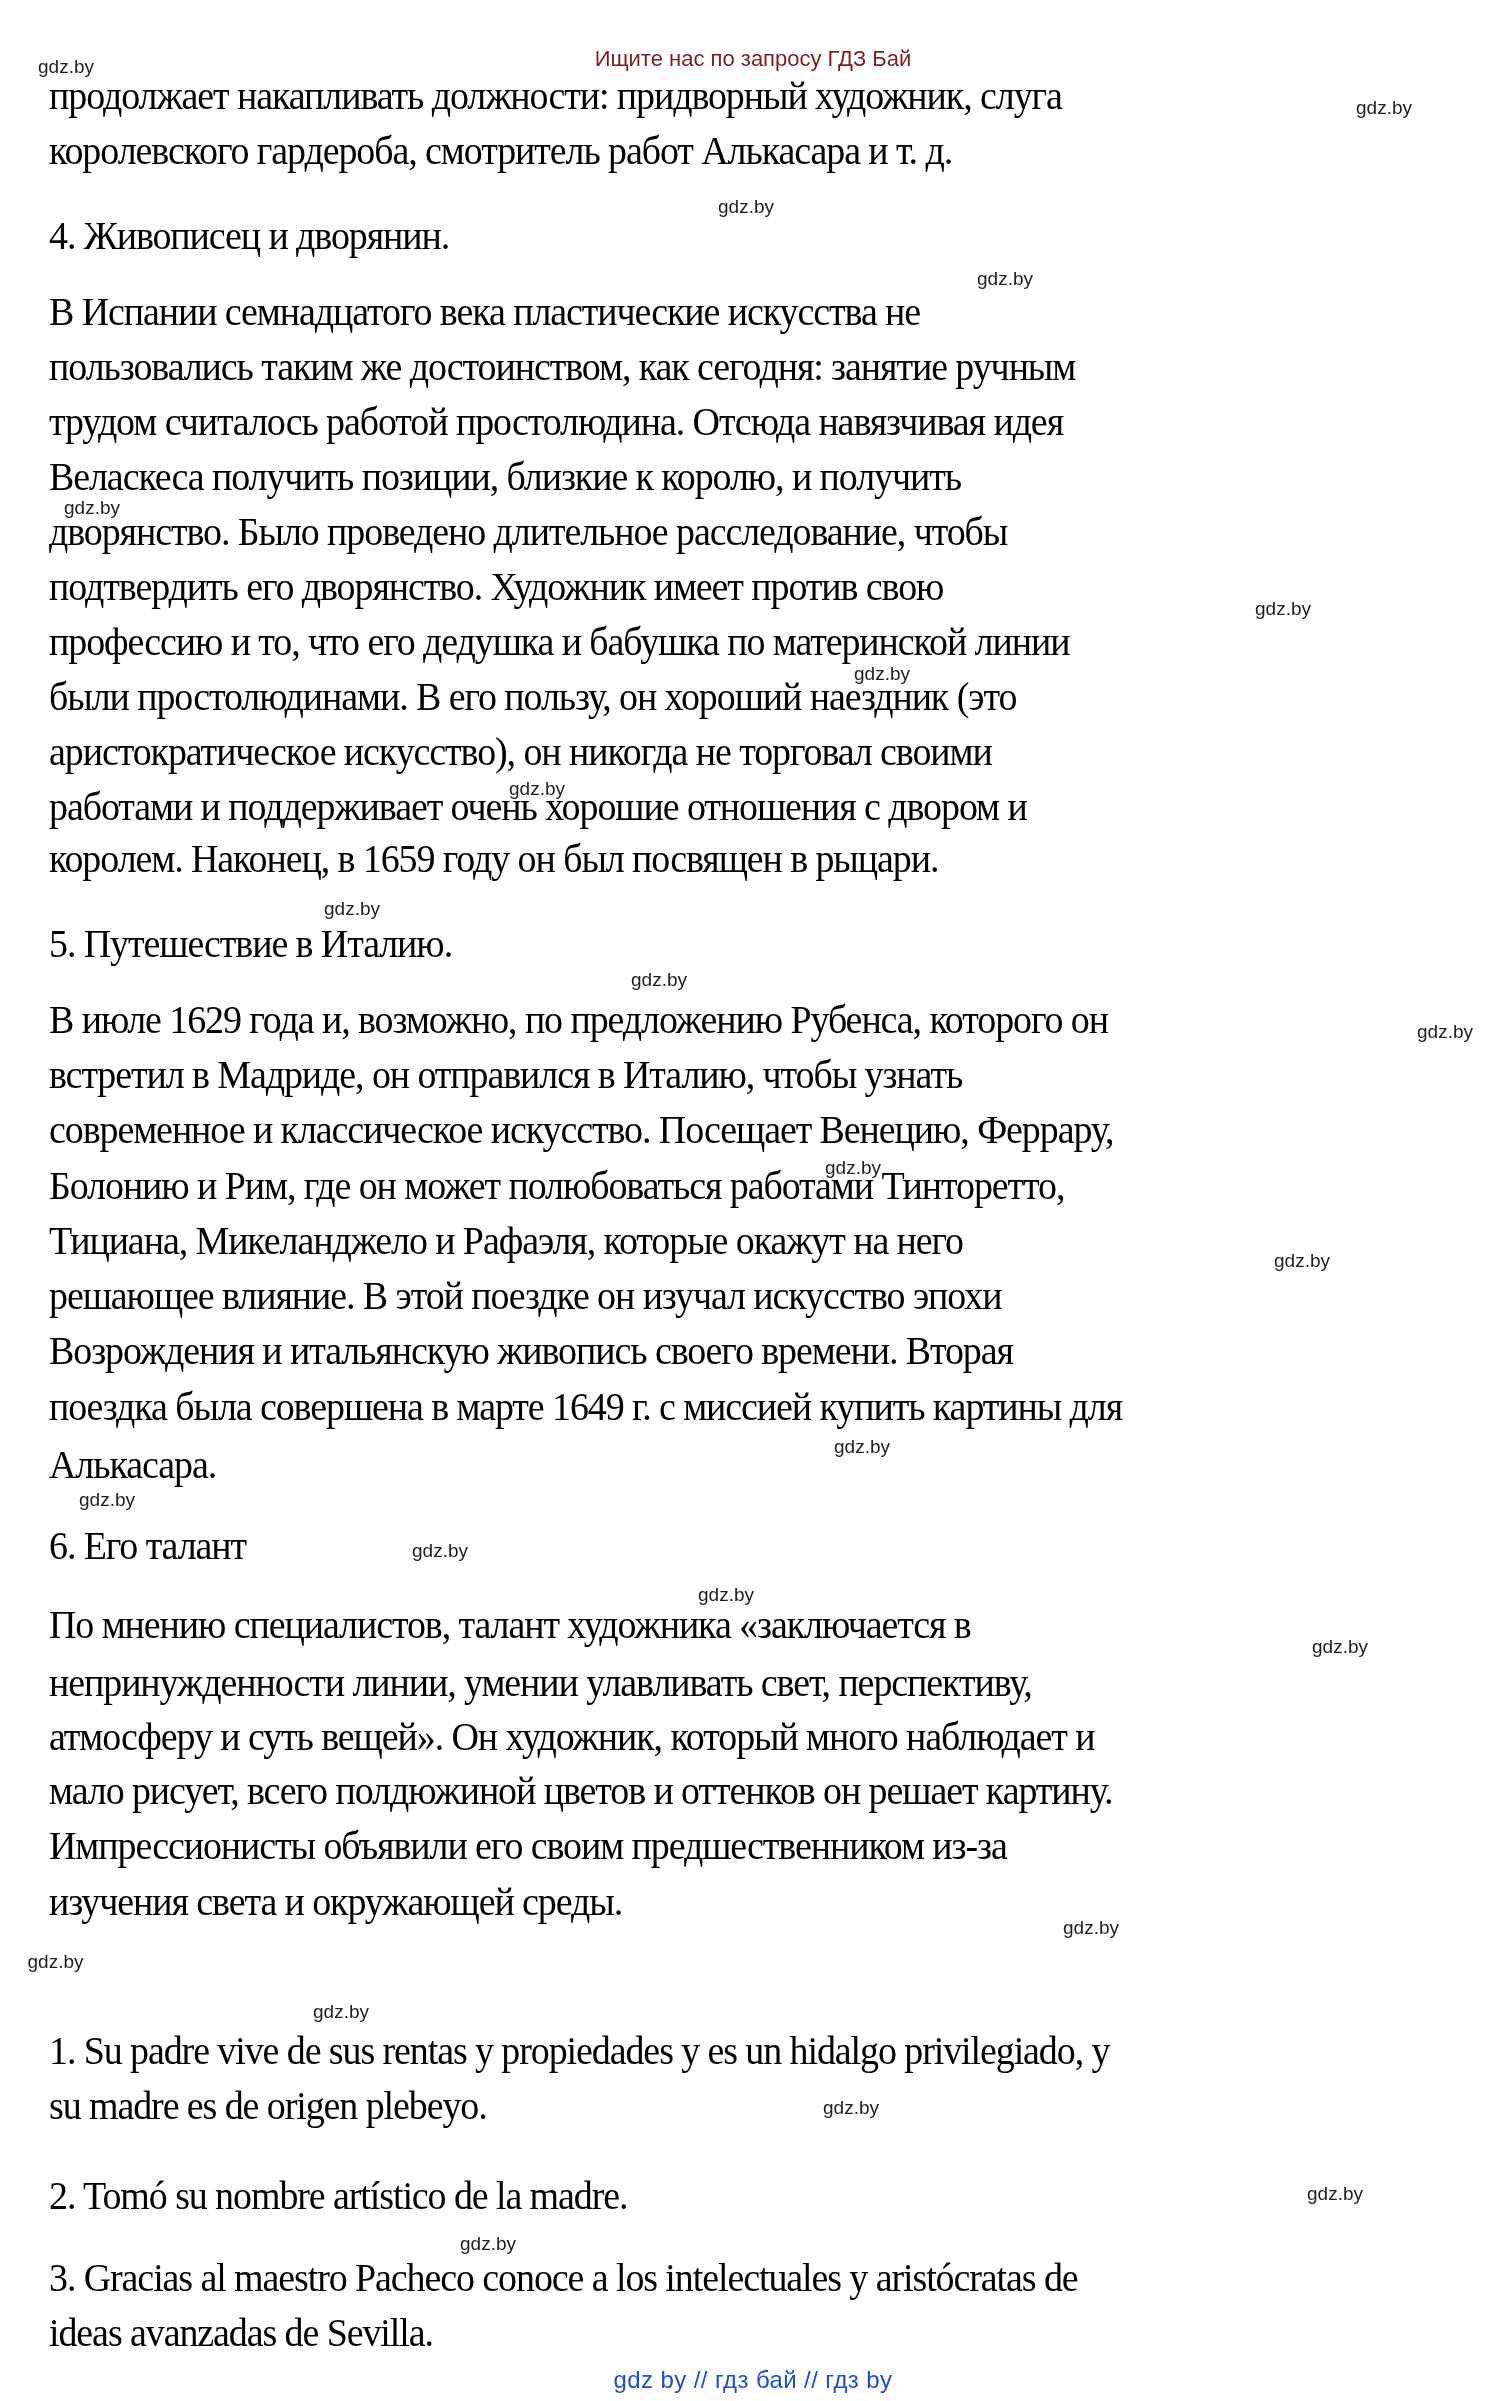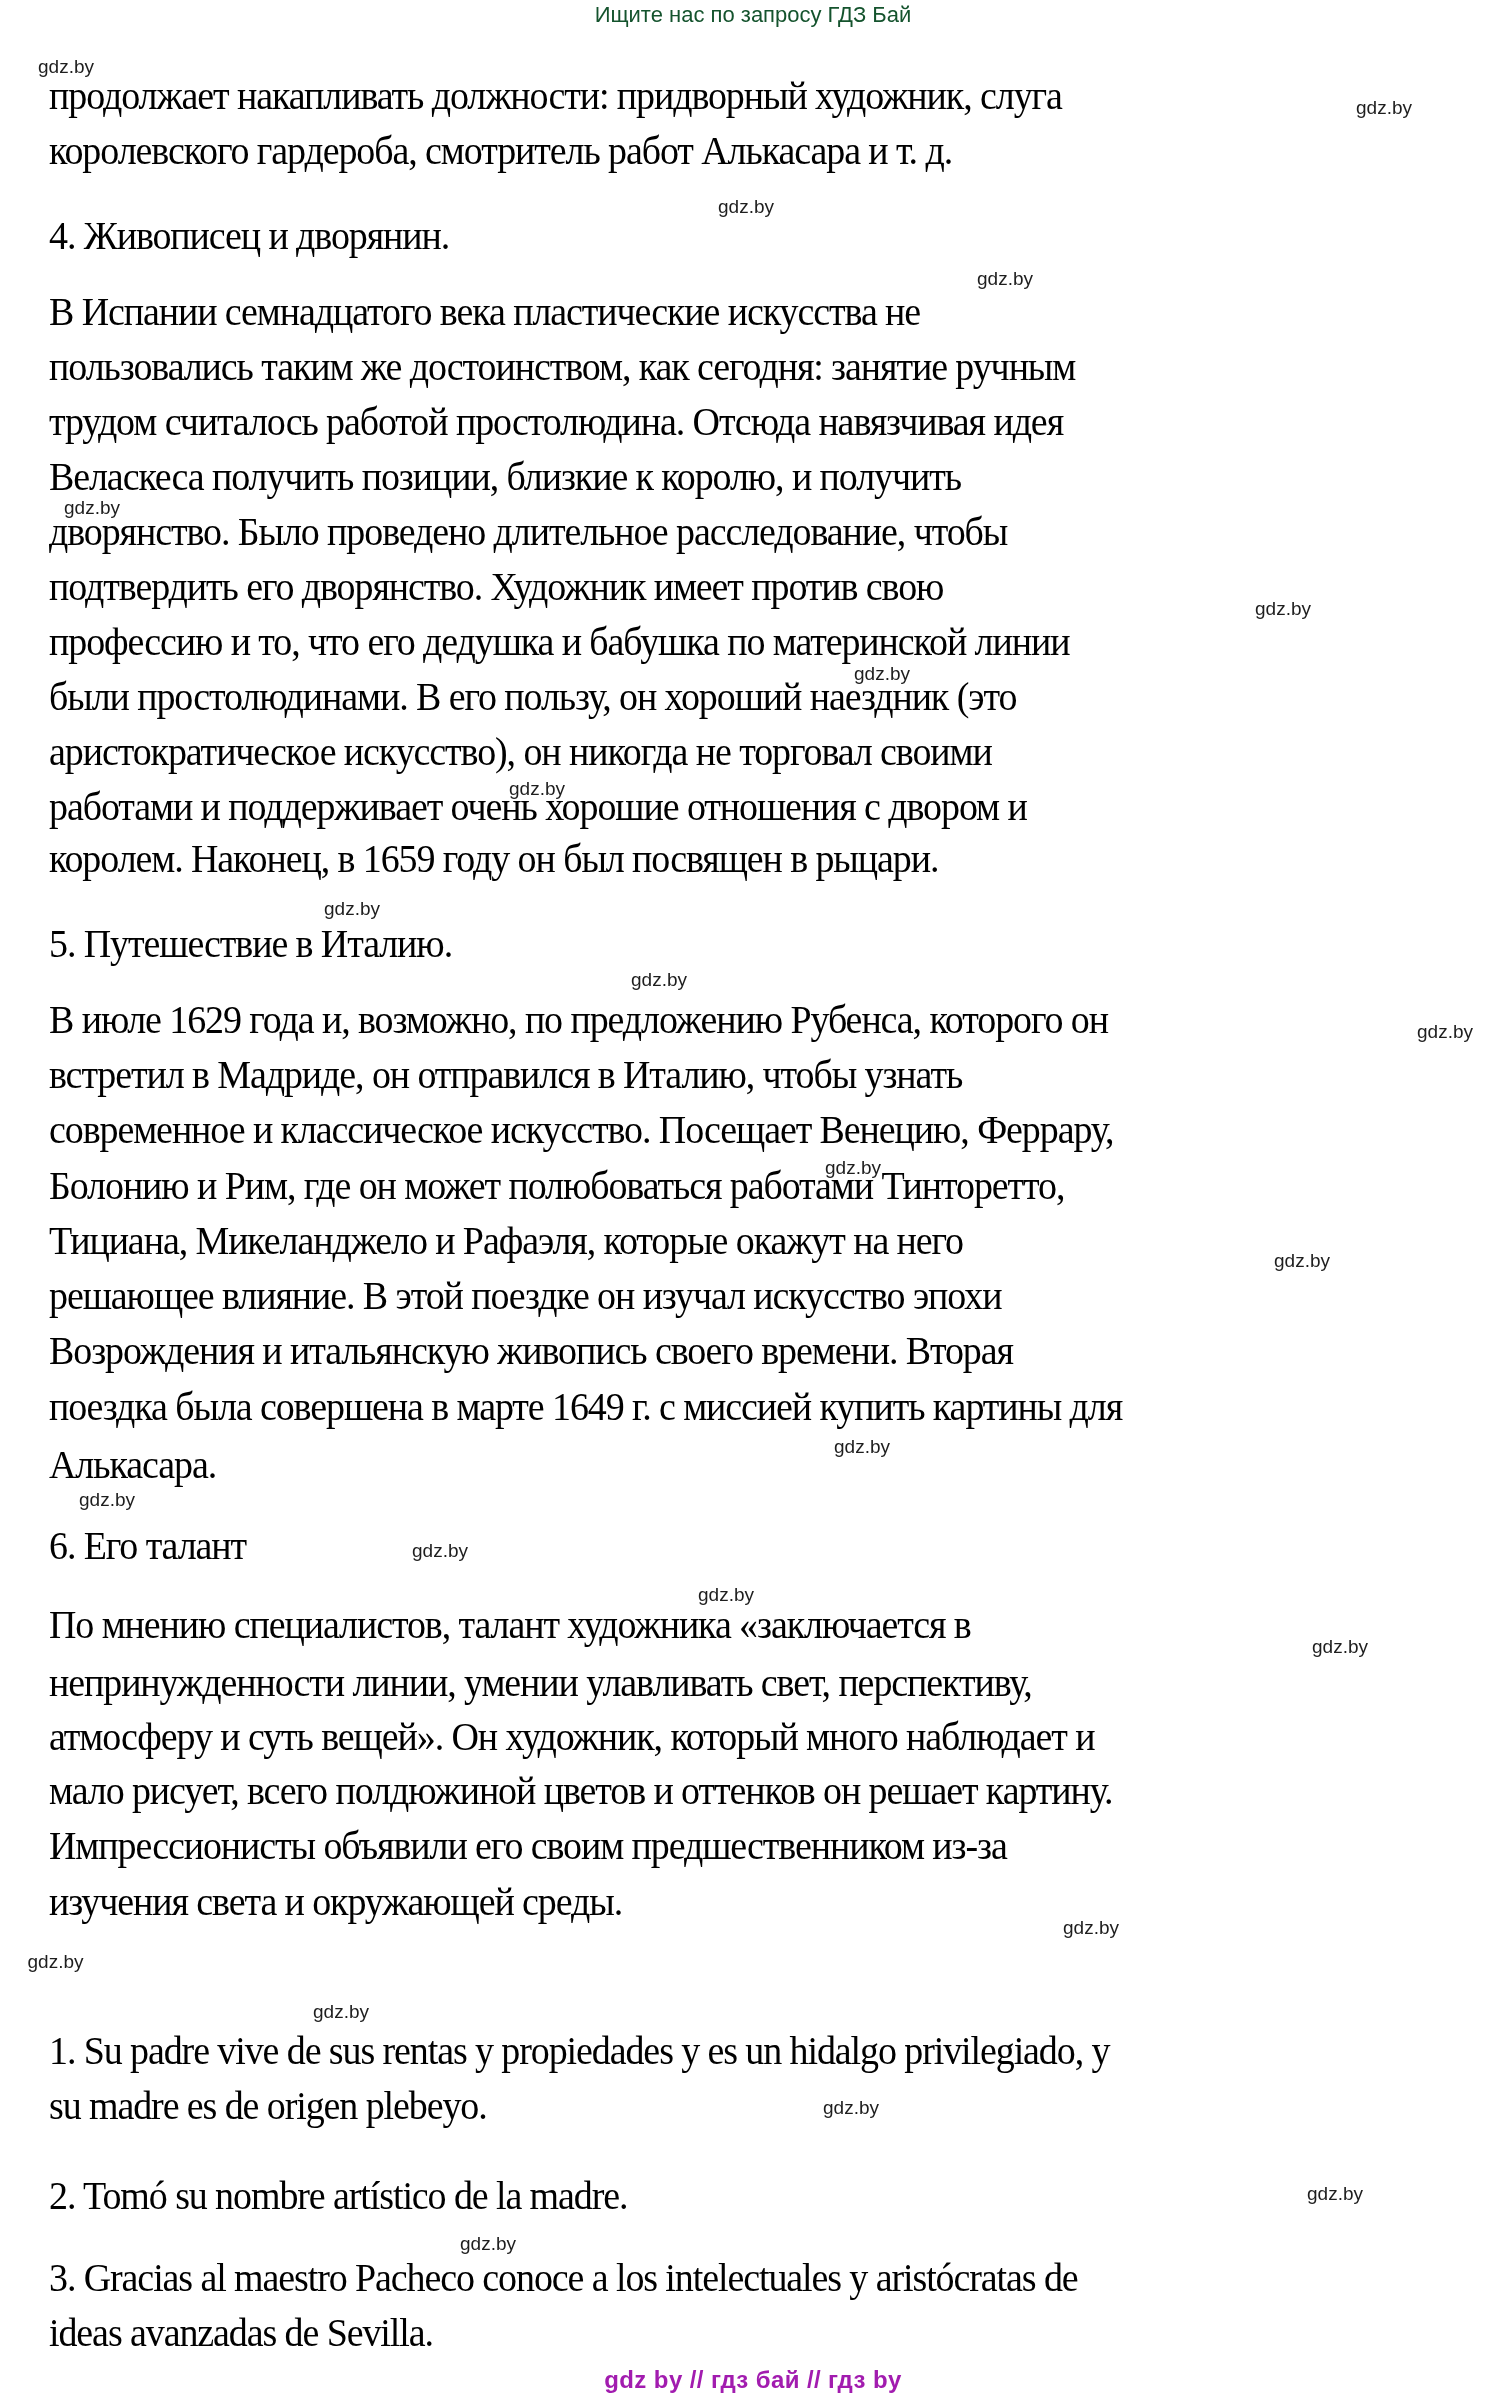--- a/index.html
+++ b/index.html
@@ -55,21 +55,21 @@
     font-family: "Liberation Sans", sans-serif;
     font-size: 24px;
     line-height: 1.1;
     letter-spacing: 0.4px;
   }
 </style>
 </head>
 <body>
 
 <div class="page">
-  <div class="header-banner" style="color: #14532d;">Ищите нас по запросу ГДЗ Бай</div>
+  <div class="header-banner" style="color: #7f1d1d; margin-top: 44px;">Ищите нас по запросу ГДЗ Бай</div>
 
   <div id="body-lines">
       <div class="text-line" style="top: 76px; color: rgb(0, 0, 0);">продолжает накапливать должности: придворный художник, слуга</div>
       <div class="text-line" style="top: 131px; color: rgb(0, 0, 0);">королевского гардероба, смотритель работ Алькасара и т. д.</div>
       <div class="text-line" style="top: 216px; color: rgb(0, 0, 0);">4. Живописец и дворянин.</div>
       <div class="text-line" style="top: 292px; color: rgb(0, 0, 0);">В Испании семнадцатого века пластические искусства не</div>
       <div class="text-line" style="top: 347px; color: rgb(0, 0, 0);">пользовались таким же достоинством, как сегодня: занятие ручным</div>
       <div class="text-line" style="top: 402px; color: rgb(0, 0, 0);">трудом считалось работой простолюдина. Отсюда навязчивая идея</div>
       <div class="text-line" style="top: 457px; color: rgb(0, 0, 0);">Веласкеса получить позиции, близкие к королю, и получить</div>
       <div class="text-line" style="top: 512px; color: rgb(0, 0, 0);">дворянство. Было проведено длительное расследование, чтобы</div>
@@ -123,15 +123,15 @@
       <div class="watermark" style="left: 698px; top: 1585px; color: rgb(30, 30, 30);">gdz.by</div>
       <div class="watermark" style="left: 1312px; top: 1637px; color: rgb(30, 30, 30);">gdz.by</div>
       <div class="watermark" style="left: 1063px; top: 1918px; color: rgb(30, 30, 30);">gdz.by</div>
       <div class="watermark" style="left: 27.5px; top: 1952px; color: rgb(30, 30, 30);">gdz.by</div>
       <div class="watermark" style="left: 313px; top: 2002px; color: rgb(30, 30, 30);">gdz.by</div>
       <div class="watermark" style="left: 823px; top: 2098px; color: rgb(30, 30, 30);">gdz.by</div>
       <div class="watermark" style="left: 1307px; top: 2184px; color: rgb(30, 30, 30);">gdz.by</div>
       <div class="watermark" style="left: 460px; top: 2234px; color: rgb(30, 30, 30);">gdz.by</div>
     </div>
 
-  <div class="footer-line" style="color: #a21caf; font-weight: bold;">gdz by  //  гдз бай  //  гдз by</div>
+  <div class="footer-line" style="color: #1d4ed8;">gdz by  //  гдз бай  //  гдз by</div>
 </div>
 
 
 </body></html>

